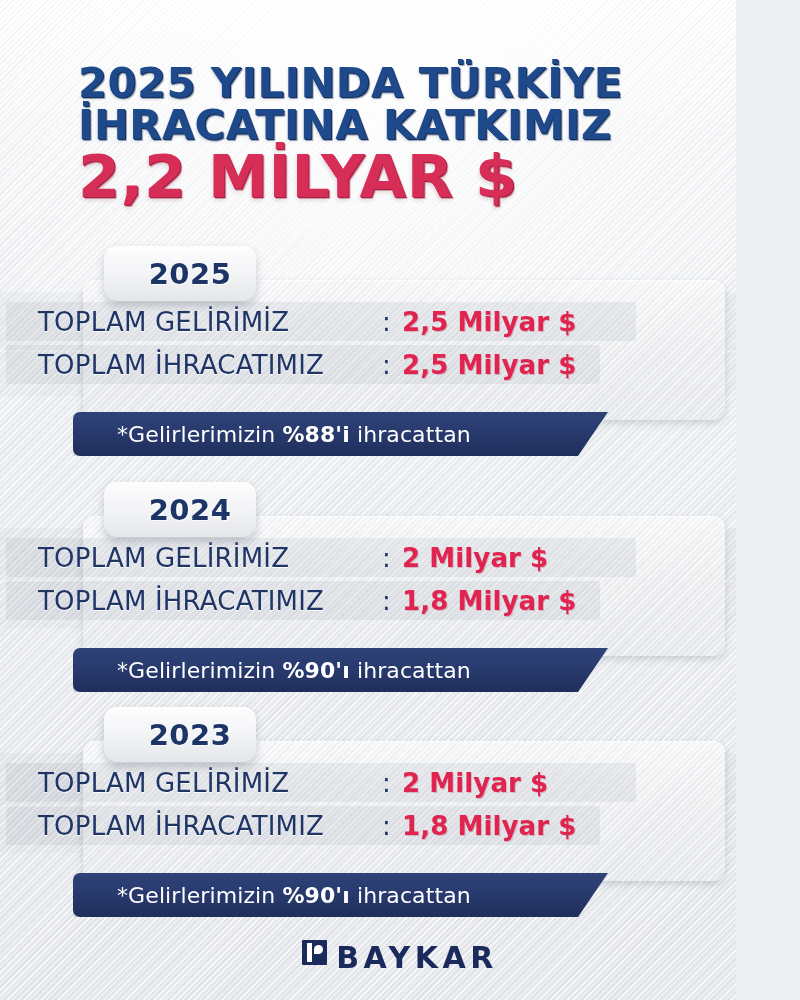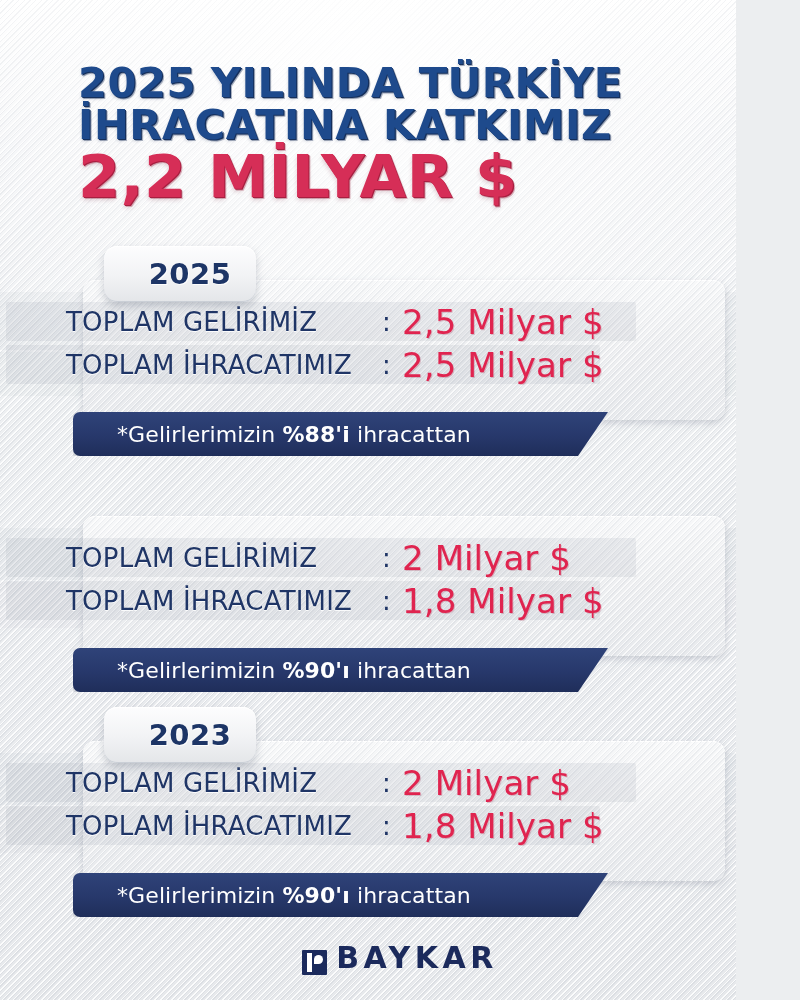--- a/index.html
+++ b/index.html
@@ -193,36 +193,35 @@
   .r-label {
     position: absolute;
     left: 38px;
     font-family: "DejaVu Sans", sans-serif;
     font-weight: 400;
     font-size: 26px;
     letter-spacing: 0.2px;
     color: #1f3566;
     white-space: nowrap;
     text-shadow: 0 1px 0 rgba(255,255,255,0.85);
-    margin-left: 28px;
   }
   .r-colon {
     position: absolute;
     left: 382px;
     font-family: "DejaVu Sans", sans-serif;
     font-weight: 400;
     font-size: 26px;
     color: #1f3566;
   }
   .r-value {
     position: absolute;
     left: 402px;
     font-family: "DejaVu Sans", sans-serif;
-    font-weight: 400;
-    font-size: 34px;
+    font-weight: 700;
+    font-size: 26px;
     letter-spacing: 0.1px;
     color: #e0244f;
     white-space: nowrap;
     text-shadow: 1px 1px 0 rgba(150,25,60,0.22);
   }
 
   
   .note {
     position: absolute;
     left: 73px;
@@ -251,21 +250,21 @@
     font-weight: 700;
   }
 
   
   .logo {
     position: absolute;
     left: 0;
     top: 940px;
     width: 800px;
     display: flex;
-    align-items: flex-end;
+    align-items: flex-start;
     justify-content: center;
     gap: 9px;
   }
   .logo-mark {
     width: 25px;
     height: 25px;
     background: #1b2a5c;
     position: relative;
     border-radius: 1px;
   }
@@ -335,20 +334,23 @@
         <span class="r-value">2,5 Milyar $</span>
       </div>
     </div>
     <div class="note">
       <div class="note-txt"><span>*Gelirlerimizin </span><b>%88'i</b><span> ihracattan</span></div>
     </div>
   </div>
 
   <div class="card-block c2">
     <div class="card-body"></div>
+    <div class="year-tab">
+      <span class="yr">2024</span>
+    </div>
     <div class="rows">
       <div class="row r1">
         <span class="stripe"></span>
         <span class="r-label">TOPLAM GELİRİMİZ</span>
         <span class="r-colon">:</span>
         <span class="r-value">2 Milyar $</span>
       </div>
       <div class="row r2">
         <span class="stripe"></span>
         <span class="r-label">TOPLAM İHRACATIMIZ</span>

